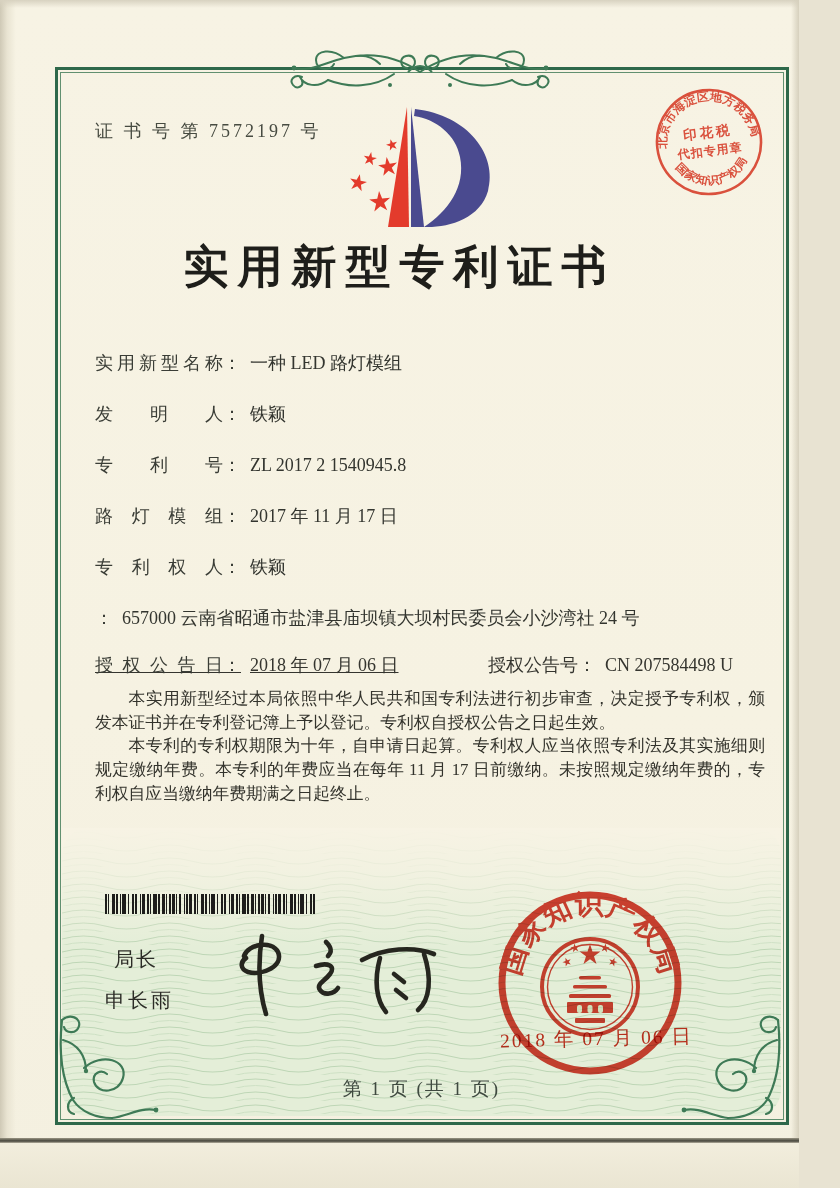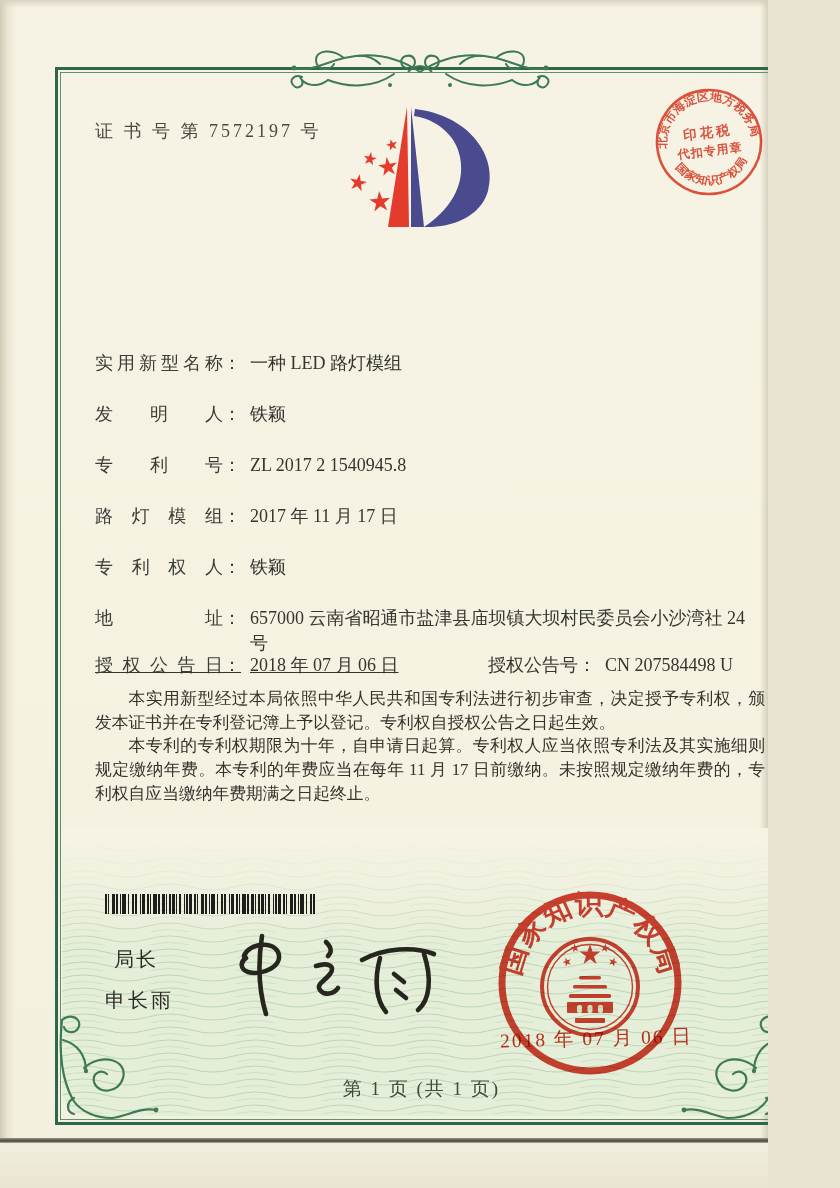--- a/index.html
+++ b/index.html
@@ -1,18 +1,18 @@
 <!DOCTYPE html>
 <html><head>
 <meta charset="utf-8">
 <style>
   html,body{margin:0;padding:0;background:#e8e3d2;}
-  .page{position:relative;width:724px;height:1188px;overflow:hidden;
+  .page{position:relative;width:799px;height:1188px;overflow:hidden;
         background:linear-gradient(180deg,#f7f3e4 0%,#f6f2e2 60%,#f4f0e0 100%);
-        font-family:"Liberation Serif","DejaVu Serif",serif;color:#35352f;padding-left:44px;}
+        font-family:"Liberation Serif","DejaVu Serif",serif;color:#35352f;}
   
   .edge-left{position:absolute;left:0;top:0;width:16px;height:100%;
         background:linear-gradient(90deg,#cfc9b6 0%,#e9e4d2 45%,rgba(247,243,228,0) 100%);}
   .edge-top{position:absolute;left:0;top:0;width:100%;height:8px;
         background:linear-gradient(180deg,#d8d2c0,rgba(247,243,228,0));}
   .edge-right{position:absolute;right:0;top:0;width:8px;height:100%;
         background:linear-gradient(270deg,#d6d0bd,rgba(247,243,228,0));}
   .edge-bottom-paper{position:absolute;left:0;top:1143px;width:100%;height:45px;
         background:linear-gradient(180deg,#f2eedd,#eae5d2);}
   
@@ -145,20 +145,21 @@
 
     <path d="M97,10 C150,16 180,56 170,92 C162,120 130,129 106,128 C130,112 148,88 142,58 C138,36 118,20 96,17 Z" fill="#4a4a8f"></path>
 
     <use href="#star" transform="translate(74,46) scale(6) rotate(-15)" fill="#e33b2c"></use>
     <use href="#star" transform="translate(52,60) scale(7) rotate(10)" fill="#e33b2c"></use>
     <use href="#star" transform="translate(70,68) scale(10) rotate(-8)" fill="#e33b2c"></use>
     <use href="#star" transform="translate(40,84) scale(9) rotate(12)" fill="#e33b2c"></use>
     <use href="#star" transform="translate(62,103) scale(11) rotate(-5)" fill="#e33b2c"></use>
   </svg>
 
+  <div class="title">实用新型专利证书</div>
 
   <div class="fields">
     <div class="frow">
       <span class="flabel">实用新型名称</span>
         <span class="fcolon">：</span>
       <span class="fvalue">一种 LED 路灯模组</span>
     </div>
     <div class="frow">
       <span class="flabel">发明人</span>
         <span class="fcolon">：</span>
@@ -173,21 +174,20 @@
       <span class="flabel">路灯模组</span>
         <span class="fcolon">：</span>
       <span class="fvalue">2017 年 11 月 17 日</span>
     </div>
     <div class="frow">
       <span class="flabel">专利权人</span>
         <span class="fcolon">：</span>
       <span class="fvalue">铁颖</span>
     </div>
     <div class="frow">
-      <span class="flabel">地址</span>
         <span class="fcolon">：</span>
       <span class="fvalue">657000 云南省昭通市盐津县庙坝镇大坝村民委员会小沙湾社 24 号</span>
     </div>
   </div>
 
   <div class="grant-row">
     <div class="gleft">
       <span class="flabel">授权公告日</span>
         <span class="fcolon">：</span>
       <span>2018 年 07 月 06 日</span>

